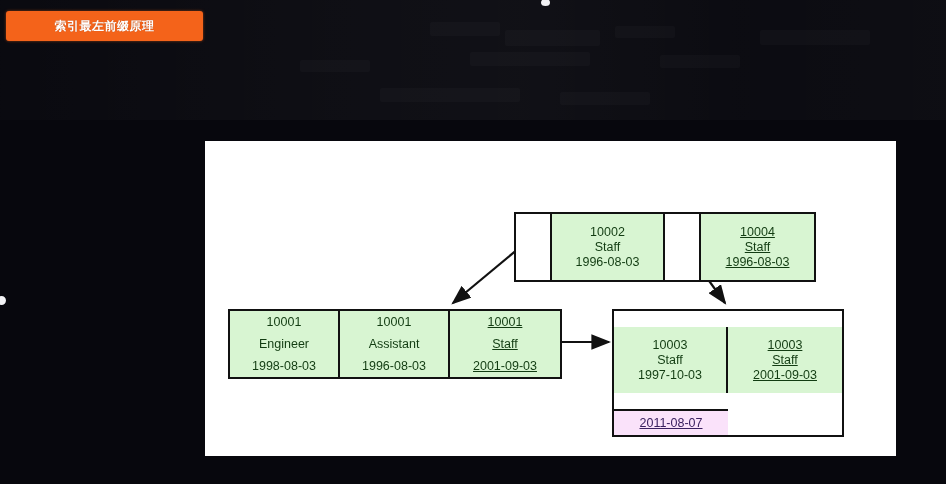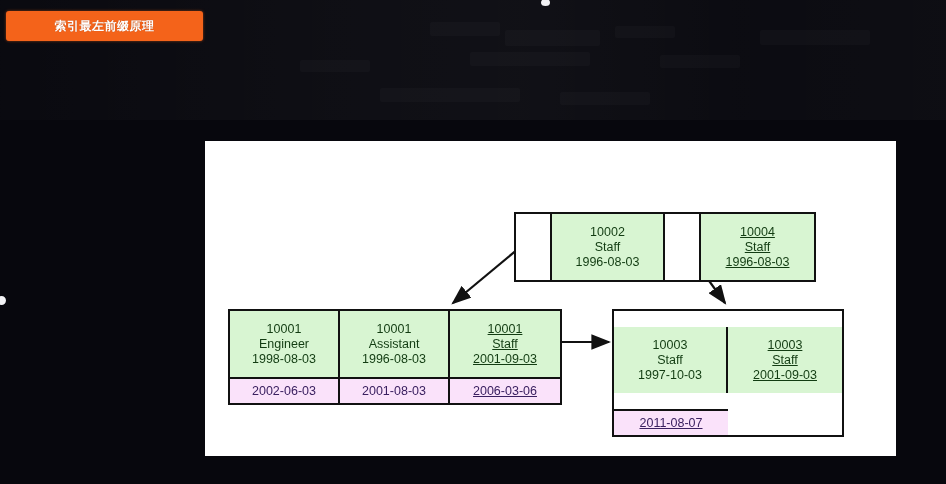--- a/index.html
+++ b/index.html
@@ -131,21 +131,21 @@
     margin-top: 41px;
   }
   #root-node .cell.empty  { width: 36px; }
   #root-node .cell.key    { width: 113px; }
 
   
   #leaf-node-left {
     left: 23px;
     top: 168px;
   }
-  #leaf-node-left .cell  { width: 110px; }
+  #leaf-node-left .cell  { width: 110px; gap: 7px; }
 
   #leaf-node-right {
     left: 407px;
     top: 168px;
   }
   #leaf-node-right .cell { width: 114px; margin-top: 16px; }
 
   
   #connectors {
     position: absolute;
@@ -222,25 +222,20 @@
           <span>10001</span>
           <span>Assistant</span>
           <span>1996-08-03</span>
         </div>
         <div class="cell key">
           <span>10001</span>
           <span>Staff</span>
           <span>2001-09-03</span>
         </div>
       </div>
-      <div class="node-row">
-        <div class="cell date">2002-06-03</div>
-        <div class="cell date">2001-08-03</div>
-        <div class="cell date">2006-03-06</div>
-      </div>
     </div>
 
     <div class="node" id="leaf-node-right">
       <div class="node-row">
         <div class="cell key">
           <span>10003</span>
           <span>Staff</span>
           <span>1997-10-03</span>
         </div>
         <div class="cell key">

